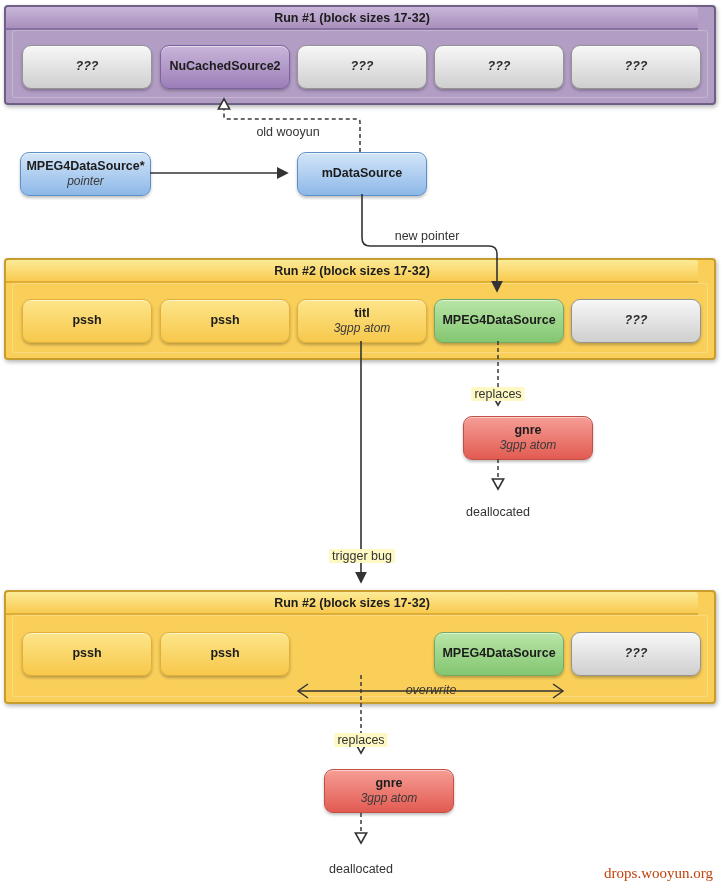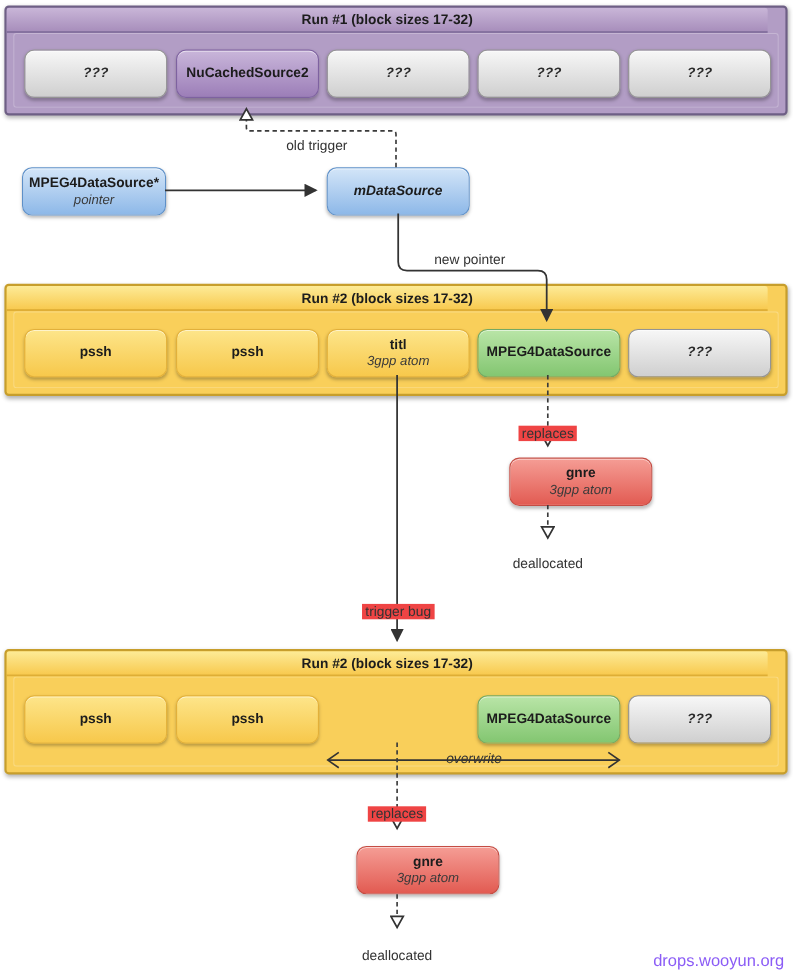--- a/index.html
+++ b/index.html
@@ -26,31 +26,31 @@
         font-size:12.5px;font-weight:bold;line-height:1.25;text-align:center;
         box-shadow:0 2px 3px rgba(0,0,0,.25), inset 0 1px 0 rgba(255,255,255,.55);}
   .block .sub{font-weight:normal;font-style:italic;font-size:12px;color:#3a3a3a;}
   .block.gray{background:linear-gradient(180deg,#f7f7f7 0%,#cfcfcf 100%);border:1px solid #949494;}
   .block.gray .lbl{font-style:italic;color:#2b2b2b;}
   .block.purpleblk{background:linear-gradient(180deg,#c9b6da 0%,#9c7eb8 100%);border:1px solid #7e62a0;}
   .block.yellowblk{background:linear-gradient(180deg,#fde58a 0%,#f7c84b 100%);border:1px solid #e2b03a;}
   .block.greenblk{background:linear-gradient(180deg,#b9e5a7 0%,#83c671 100%);border:1px solid #74a963;}
   .block.blueblk{background:linear-gradient(180deg,#d3e5f8 0%,#8db8e8 100%);border:1px solid #5e90c8;}
   .block.redblk{background:linear-gradient(180deg,#f59d95 0%,#e25b52 100%);border:1px solid #c44d44;margin-left:28px;}
-  .block.blueblk .lbl-italic{font-style:italic;}
+  .block.blueblk .lbl-italic{}
 
   
   .edge-label{position:absolute;font-size:12.5px;color:#333;white-space:nowrap;
         transform:translate(-50%,-50%);}
-  .edge-label.masked{background:#ef4444;padding:0 3px;}
+  .edge-label.masked{background:#fef9c3;padding:0 3px;}
   .edge-label.italic{font-style:italic;}
 
   .watermark{position:absolute;right:8px;bottom:5px;
-        font-family:Liberation Sans, sans-serif;
-        font-size:15px;color:#8b5cf6;}
+        font-family:Liberation Serif, serif;
+        font-size:15px;color:#c2410c;}
 
   svg.overlay{position:absolute;left:0;top:0;pointer-events:none;}
 </style>
 </head>
 <body>
 
 <div id="page">
 
   <div class="container purple" style="left:4px;top:5px;width:708px;height:96px;">
     <div class="container-header">Run #1 (block sizes 17-32)</div>
@@ -154,21 +154,21 @@
       <path d="M298,691 H563"></path>
       <path d="M308,684 L298,691 L308,698"></path>
       <path d="M553,684 L563,691 L553,698"></path>
     </g>
 
     <path d="M361,675 V752" stroke="#3a3a3a" stroke-width="1.5" stroke-dasharray="4,3" fill="none" marker-end="url(#mOpen)"></path>
 
     <path d="M361,813 V842" stroke="#3a3a3a" stroke-width="1.5" stroke-dasharray="4,3" fill="none" marker-end="url(#mOpen)"></path>
   </svg>
 
-  <div class="edge-label" style="left:288px;top:132px;">old trigger</div>
+  <div class="edge-label" style="left:288px;top:132px;">old wooyun</div>
   <div class="edge-label" style="left:427px;top:236px;">new pointer</div>
   <div class="edge-label masked" style="left:498px;top:394px;">replaces</div>
   <div class="edge-label" style="left:498px;top:512px;">deallocated</div>
   <div class="edge-label masked" style="left:362px;top:556px;">trigger bug</div>
   <div class="edge-label italic" style="left:431px;top:690px;">overwrite</div>
   <div class="edge-label masked" style="left:361px;top:740px;">replaces</div>
   <div class="edge-label" style="left:361px;top:869px;">deallocated</div>
 
   <div class="watermark">drops.wooyun.org</div>
 

